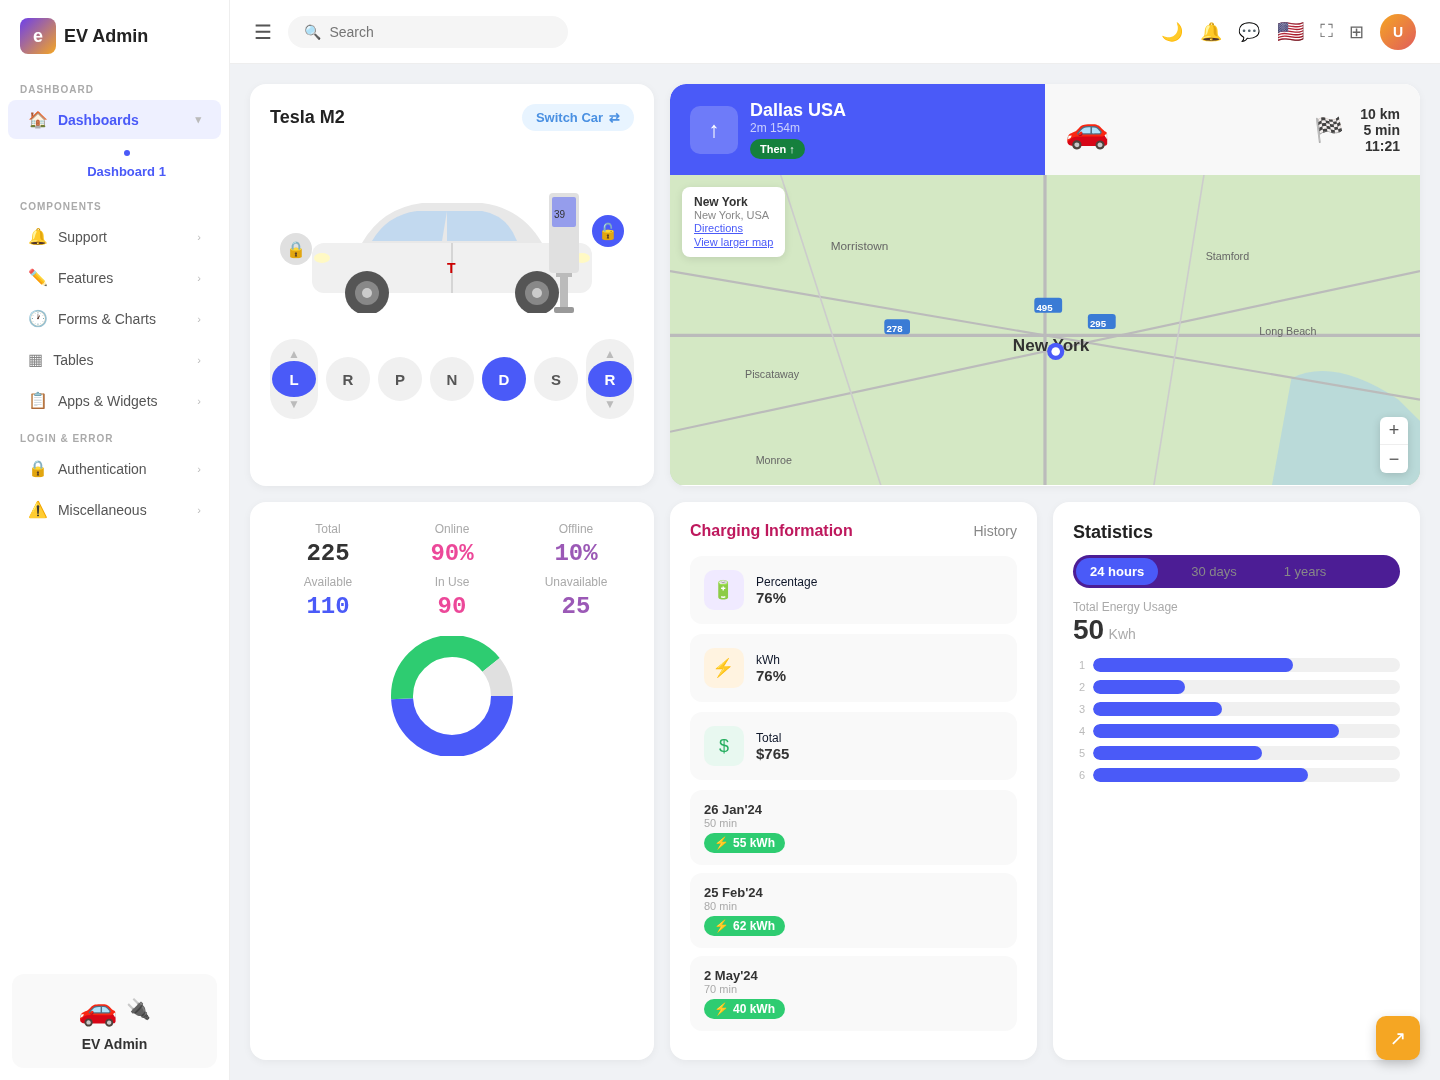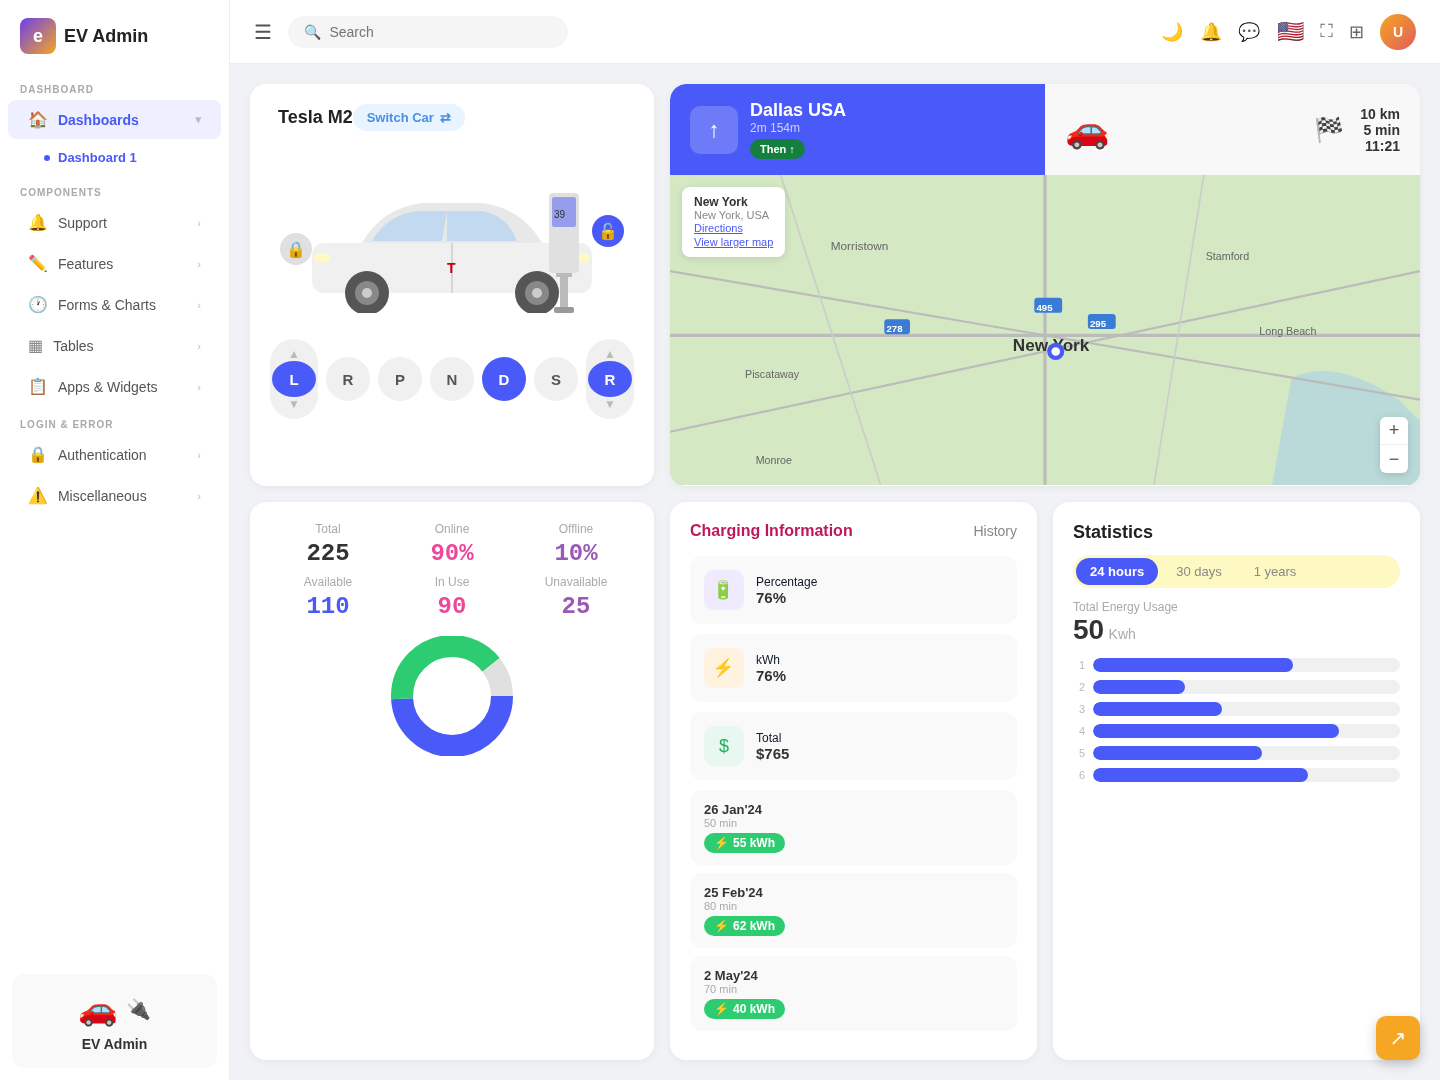--- a/index.html
+++ b/index.html
@@ -42,21 +42,21 @@
     .sidebar-item.active { background: #eef0ff; color: #4a5af8; font-weight: 600; }
     .sidebar-item-left { display: flex; align-items: center; gap: 10px; }
     .sidebar-icon { font-size: 16px; color: #888; }
     .sidebar-item.active .sidebar-icon { color: #4a5af8; }
     .sidebar-chevron { font-size: 11px; color: #bbb; }
     .sidebar-sub {
       padding: 4px 0 4px 44px;
     }
     .sidebar-sub-item {
       display: flex; align-items: center; gap: 8px;
-      padding: 6px 20px 6px 0; font-size: 13px; color: #555; cursor: pointer;
+      padding: 6px 20px 6px 0; font-size: 13px; color: #555; cursor: pointer; flex-direction: column;
     }
     .sidebar-sub-item.active { color: #4a5af8; font-weight: 600; }
     .sidebar-sub-dot { width: 6px; height: 6px; border-radius: 50%; background: #4a5af8; }
 
     .sidebar-bottom {
       margin: auto 12px 12px;
       background: #f9f9f9;
       border-radius: 12px;
       padding: 16px;
       display: flex; flex-direction: column; align-items: center; gap: 8px;
@@ -121,21 +121,21 @@
       box-shadow: 0 2px 8px rgba(0,0,0,0.05);
     }
 
     
     .tesla-card {
       grid-column: 1 / 2;
       grid-row: 1 / 2;
       position: relative;
     }
     .tesla-card-header {
-      display: flex; align-items: center; margin-bottom: 12px; margin-left: 8px;
+      display: flex; align-items: center; justify-content: space-between; margin-bottom: 12px;
     }
     .tesla-title { font-size: 18px; font-weight: 700; color: #222; }
     .switch-car-btn {
       background: #e8f4ff; color: #4a90e2; border: none; border-radius: 20px;
       padding: 6px 14px; font-size: 13px; font-weight: 600; cursor: pointer;
       display: flex; align-items: center; gap: 6px;
     }
     .lock-badge {
       position: absolute; left: 10px; top: 50%;
       width: 32px; height: 32px; border-radius: 50%; background: #e0e0e0;
@@ -270,21 +270,21 @@
     .info-label { font-size: 12px; color: #0f172a; }
     .info-value { font-size: 15px; font-weight: 700; color: #333; }
 
     
     .statistics-card {
       grid-column: 3 / 4;
       grid-row: 2 / 3;
     }
     .stats-header { margin-bottom: 12px; }
     .stats-title { font-size: 18px; font-weight: 700; color: #222; margin-bottom: 12px; }
-    .stats-tabs { display: flex; gap: 4px; background: #fef9c3; border-radius: 20px; padding: 3px; }
+    .stats-tabs { display: flex; gap: 19px; background: #4c1d95; border-radius: 20px; padding: 3px; }
     .stats-tab {
       padding: 6px 14px; border-radius: 16px; font-size: 13px; cursor: pointer; color: #888;
     }
     .stats-tab.active { background: #4a5af8; color: white; font-weight: 600; }
     .stats-energy { margin: 12px 0; }
     .stats-energy-label { font-size: 12px; color: #aaa; }
     .stats-energy-value { font-size: 28px; font-weight: 700; color: #333; }
     .stats-energy-unit { font-size: 14px; color: #aaa; }
     .bars-area { position: relative; }
     .bar-row {

